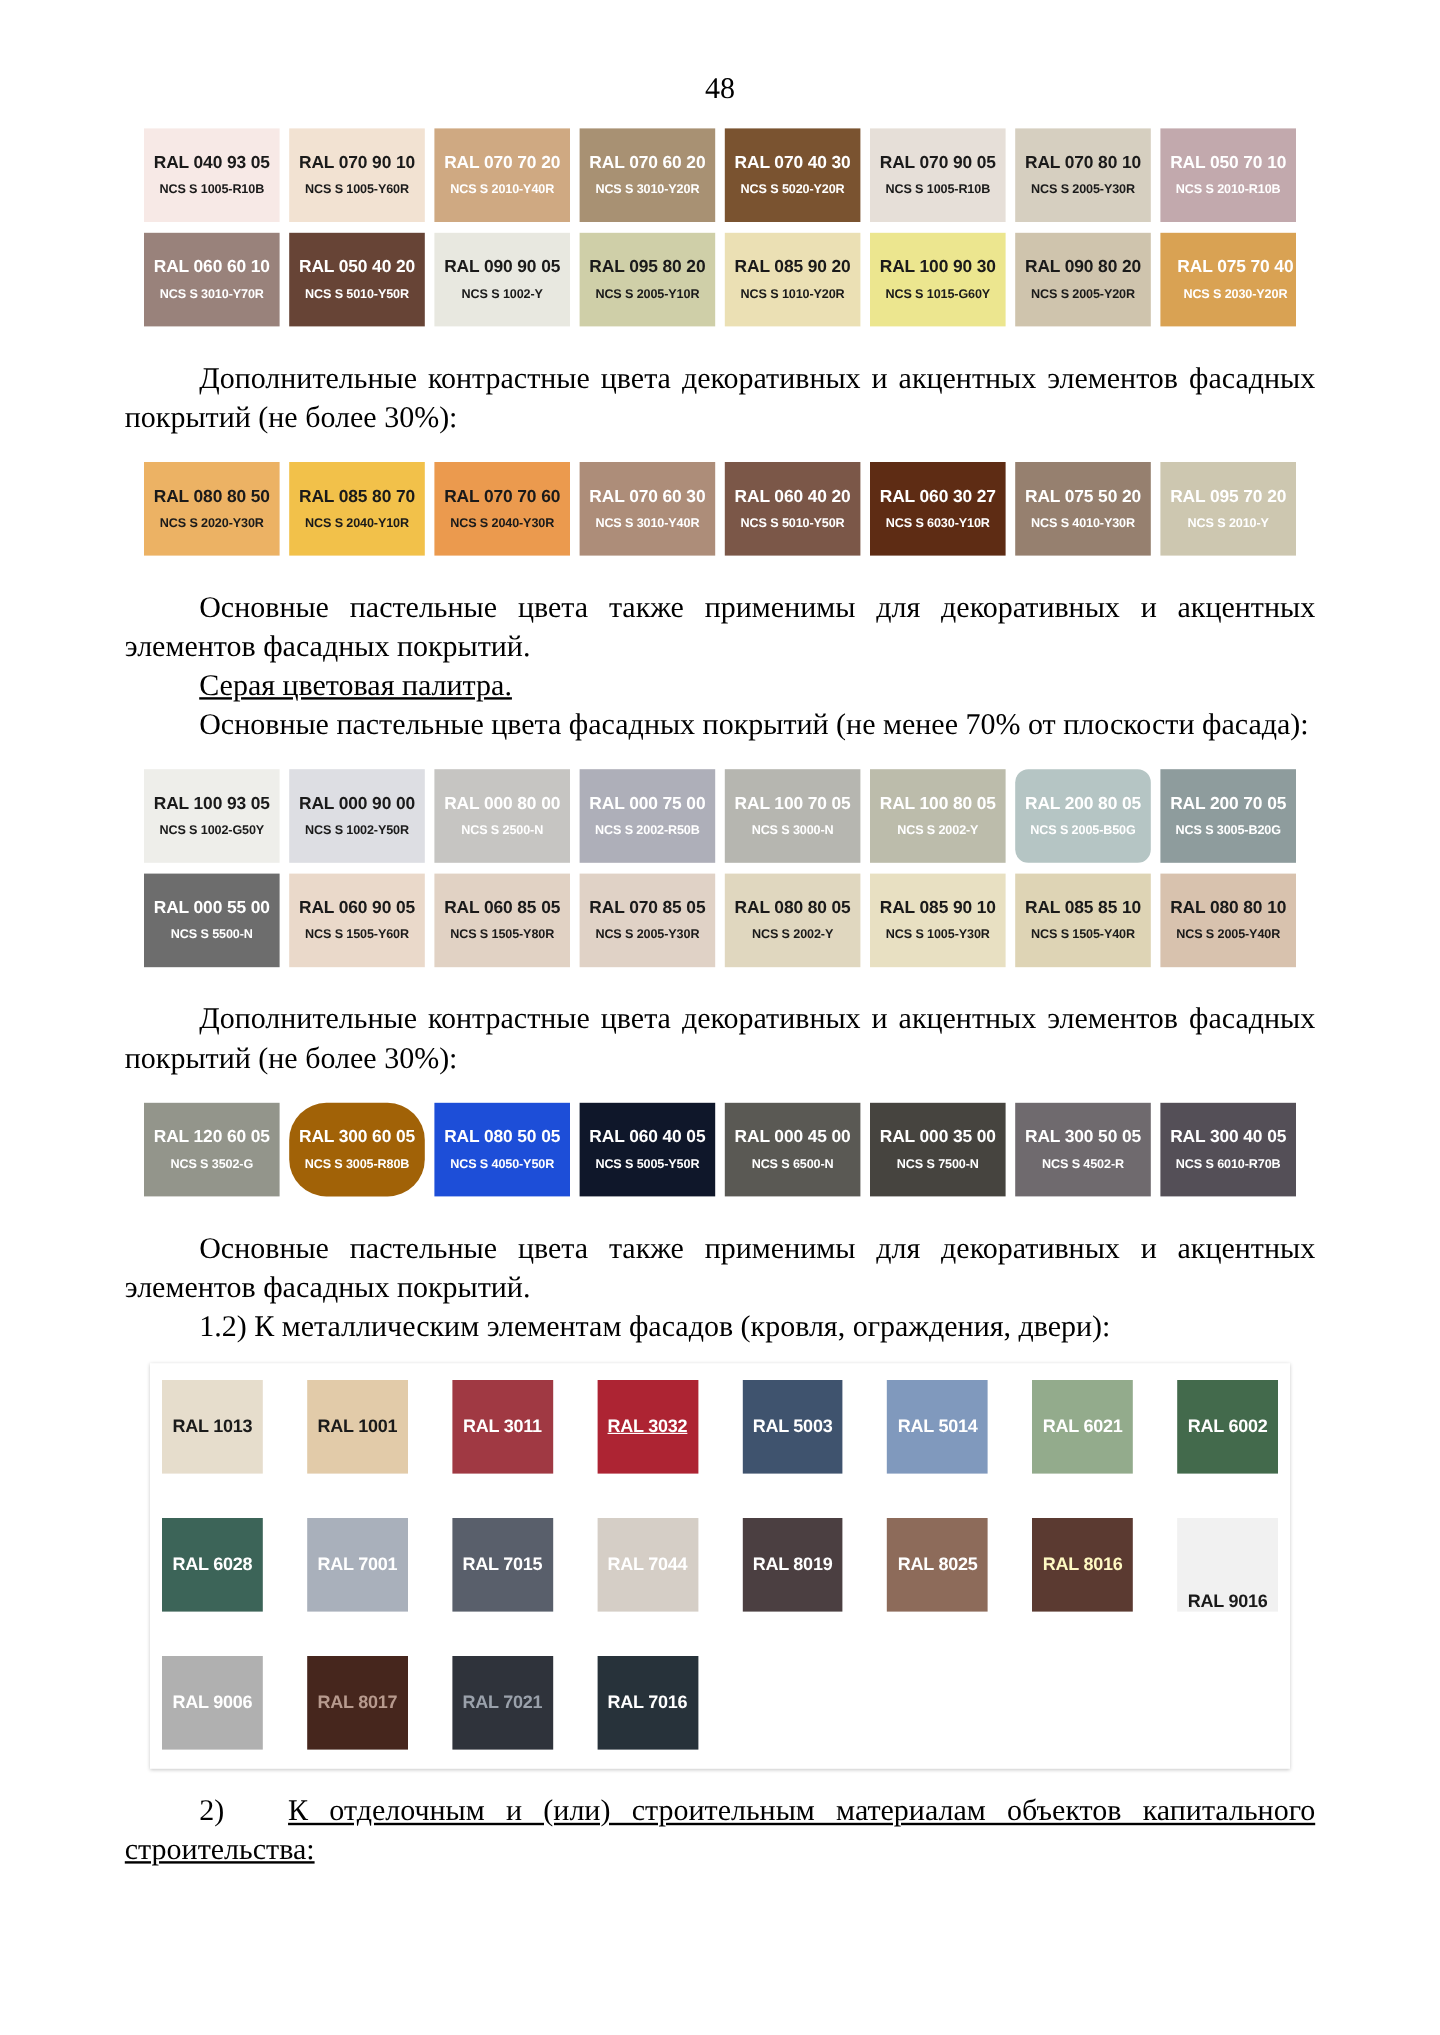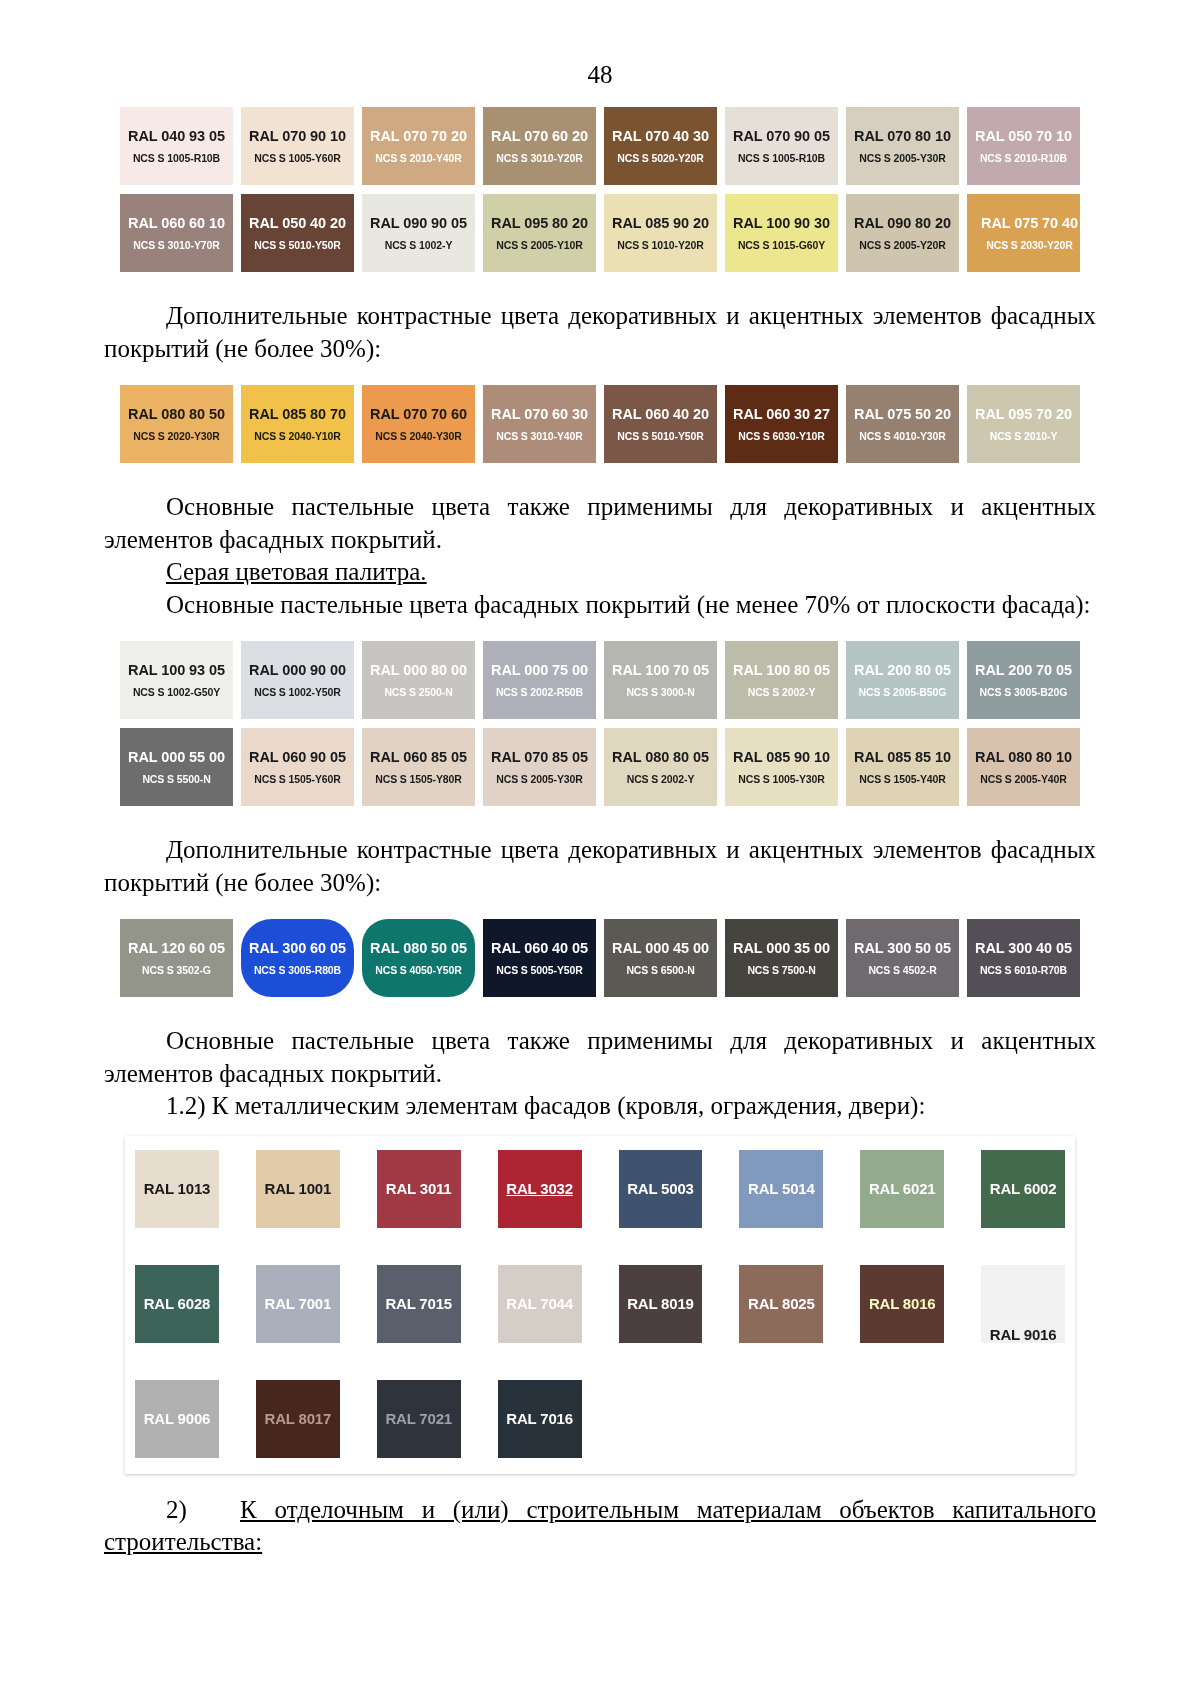--- a/index.html
+++ b/index.html
@@ -268,21 +268,21 @@
         <span class="ncs">NCS S 2002-R50B</span>
       </div>
       <div class="swatch" style="background: rgb(182, 182, 176); color: rgb(255, 255, 255);">
         <span class="ral">RAL 100 70 05</span>
         <span class="ncs">NCS S 3000-N</span>
       </div>
       <div class="swatch" style="background: rgb(188, 188, 171); color: rgb(255, 255, 255);">
         <span class="ral">RAL 100 80 05</span>
         <span class="ncs">NCS S 2002-Y</span>
       </div>
-      <div class="swatch" style="background: rgb(181, 197, 196); color: rgb(255, 255, 255);">
+      <div class="swatch" style="background: rgb(181, 197, 196); color: rgb(255, 255, 255); border-radius: 11px;">
         <span class="ral">RAL 200 80 05</span>
         <span class="ncs">NCS S 2005-B50G</span>
       </div>
       <div class="swatch" style="background: rgb(142, 156, 157); color: rgb(255, 255, 255);">
         <span class="ral">RAL 200 70 05</span>
         <span class="ncs">NCS S 3005-B20G</span>
       </div>
       <div class="swatch" style="background: rgb(109, 109, 109); color: rgb(255, 255, 255);">
         <span class="ral">RAL 000 55 00</span>
         <span class="ncs">NCS S 5500-N</span>
@@ -321,25 +321,25 @@
 
   <p class="body-text">Дополнительные контрастные цвета декоративных и акцентных элементов фасадных покрытий (не более 30%):</p>
 
   <div class="gap-m"></div>
 
   <div class="palette" id="grid-gray-accent">
       <div class="swatch" style="background: rgb(147, 149, 139); color: rgb(255, 255, 255);">
         <span class="ral">RAL 120 60 05</span>
         <span class="ncs">NCS S 3502-G</span>
       </div>
-      <div class="swatch" style="background: #1d4ed8; color: rgb(255, 255, 255); border-radius: 31px;">
+      <div class="swatch" style="background: #a16207; color: rgb(255, 255, 255); border-radius: 31px;">
         <span class="ral">RAL 300 60 05</span>
         <span class="ncs">NCS S 3005-R80B</span>
       </div>
-      <div class="swatch" style="background: #0f766e; color: rgb(255, 255, 255); border-radius: 26px;">
+      <div class="swatch" style="background: #1d4ed8; color: rgb(255, 255, 255);">
         <span class="ral">RAL 080 50 05</span>
         <span class="ncs">NCS S 4050-Y50R</span>
       </div>
       <div class="swatch" style="background: #0f172a; color: rgb(255, 255, 255);">
         <span class="ral">RAL 060 40 05</span>
         <span class="ncs">NCS S 5005-Y50R</span>
       </div>
       <div class="swatch" style="background: rgb(90, 89, 84); color: rgb(255, 255, 255);">
         <span class="ral">RAL 000 45 00</span>
         <span class="ncs">NCS S 6500-N</span>

